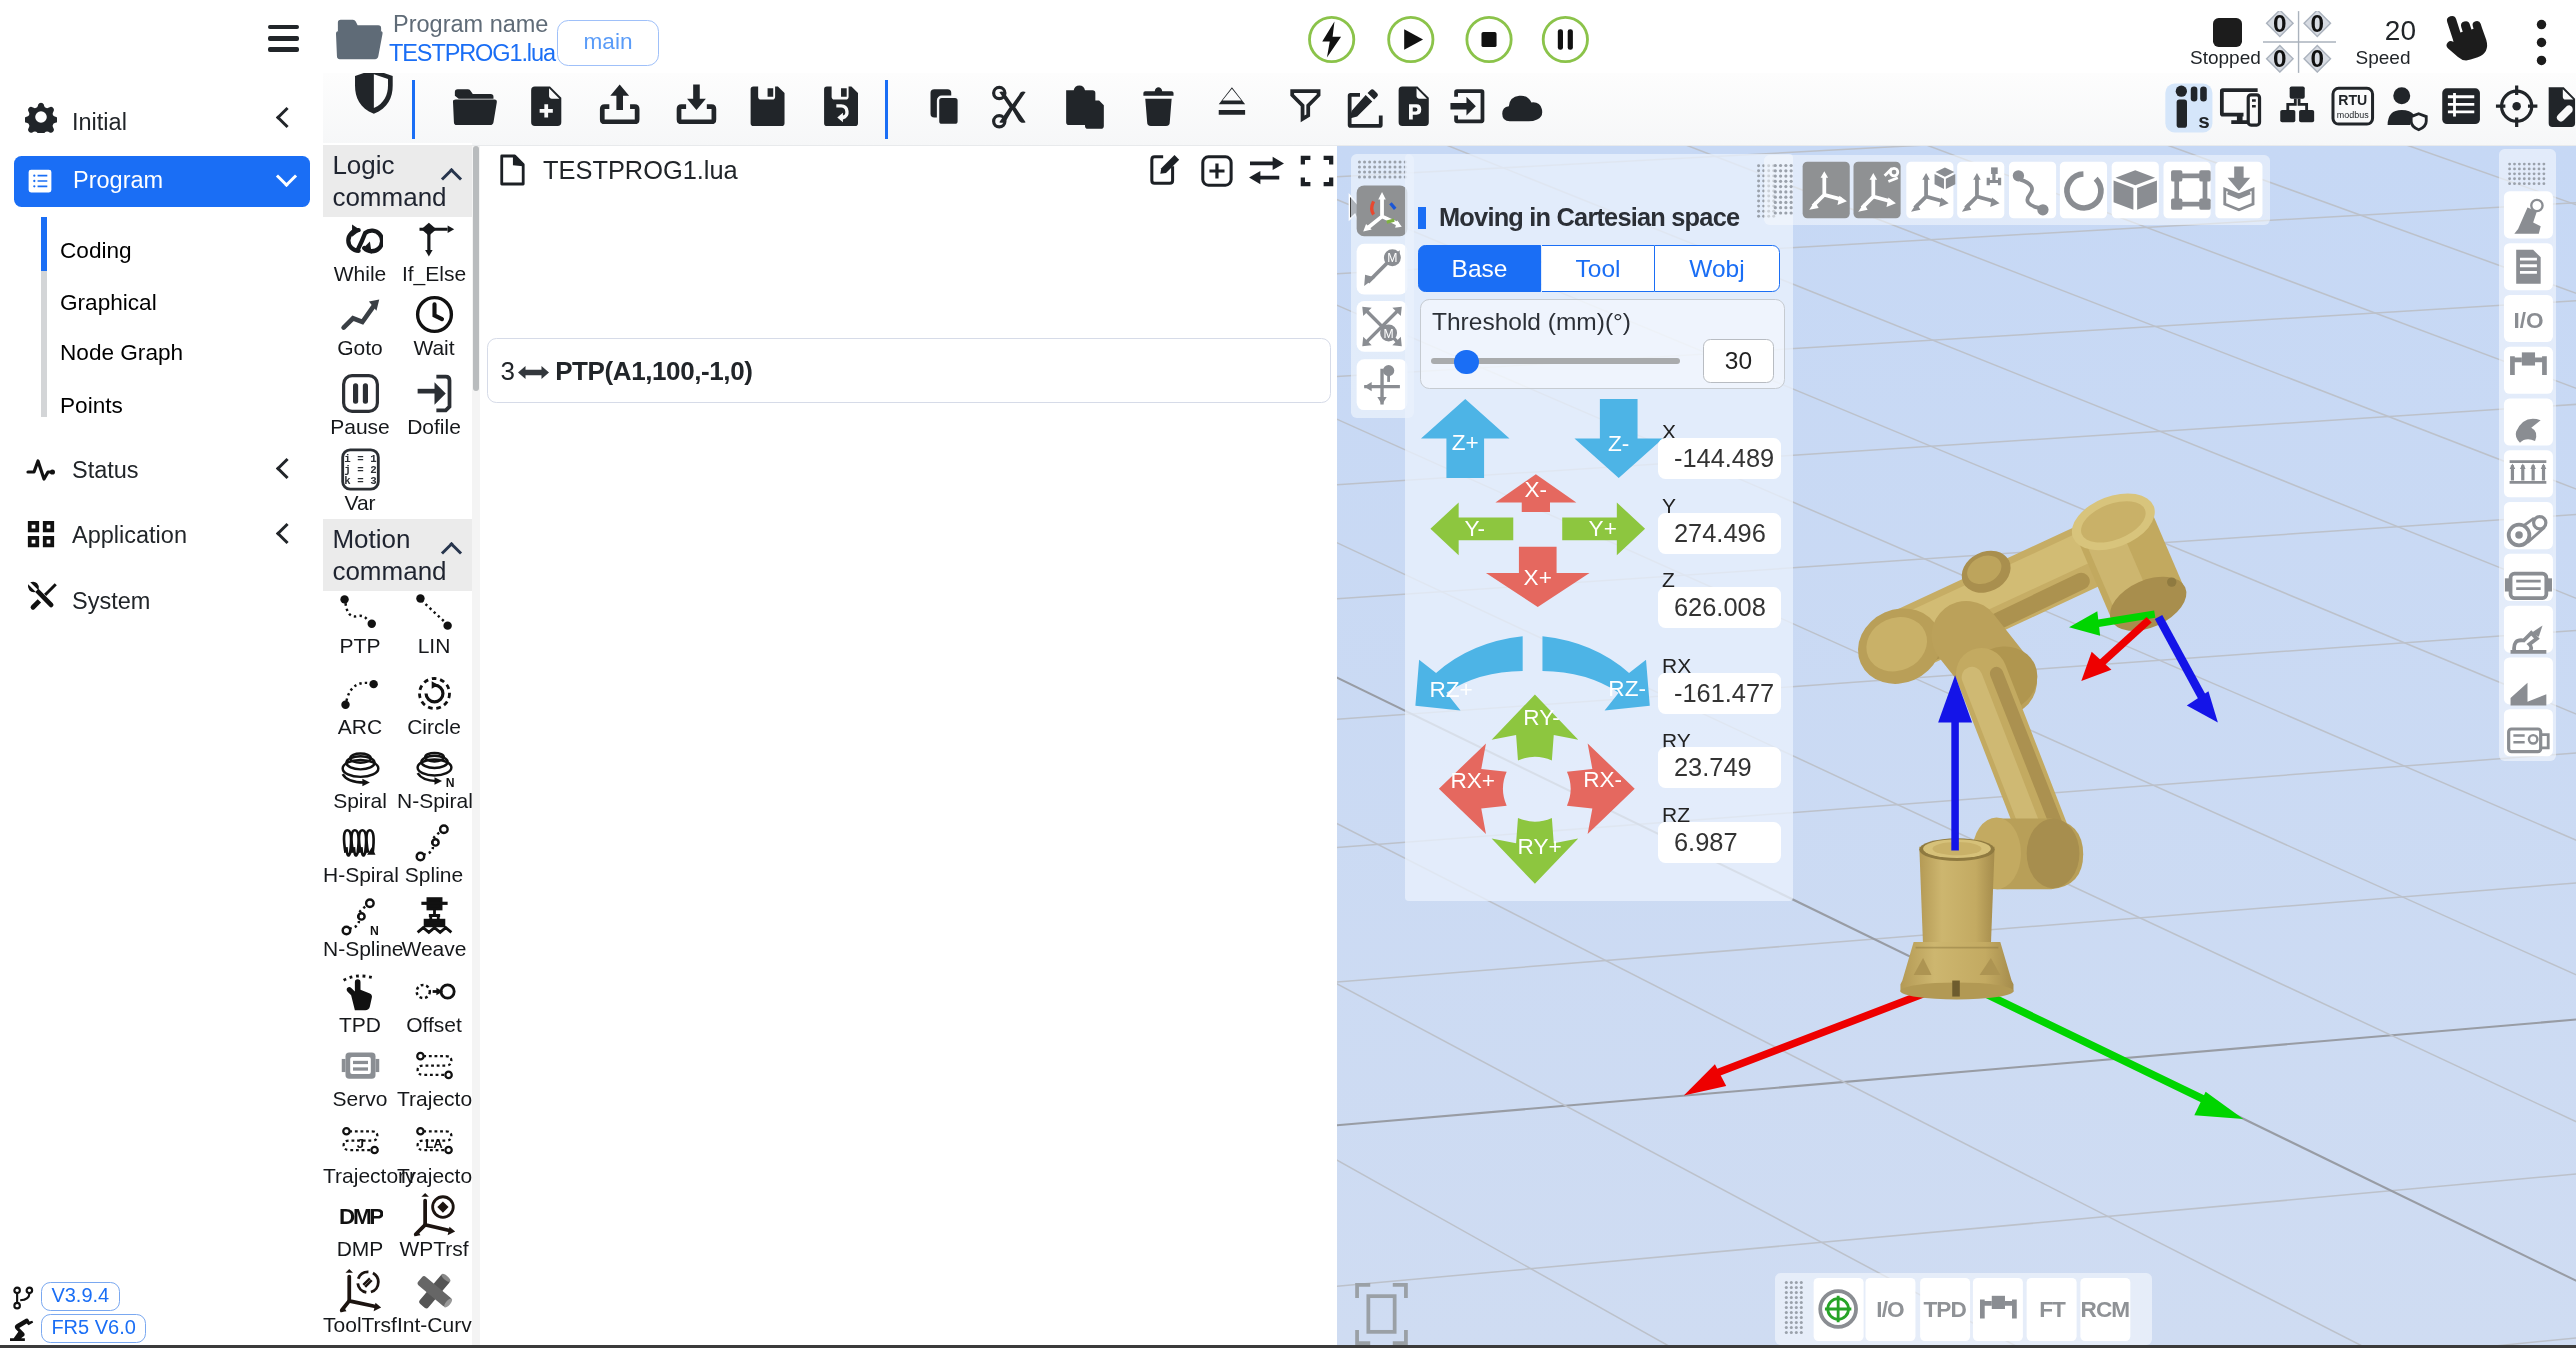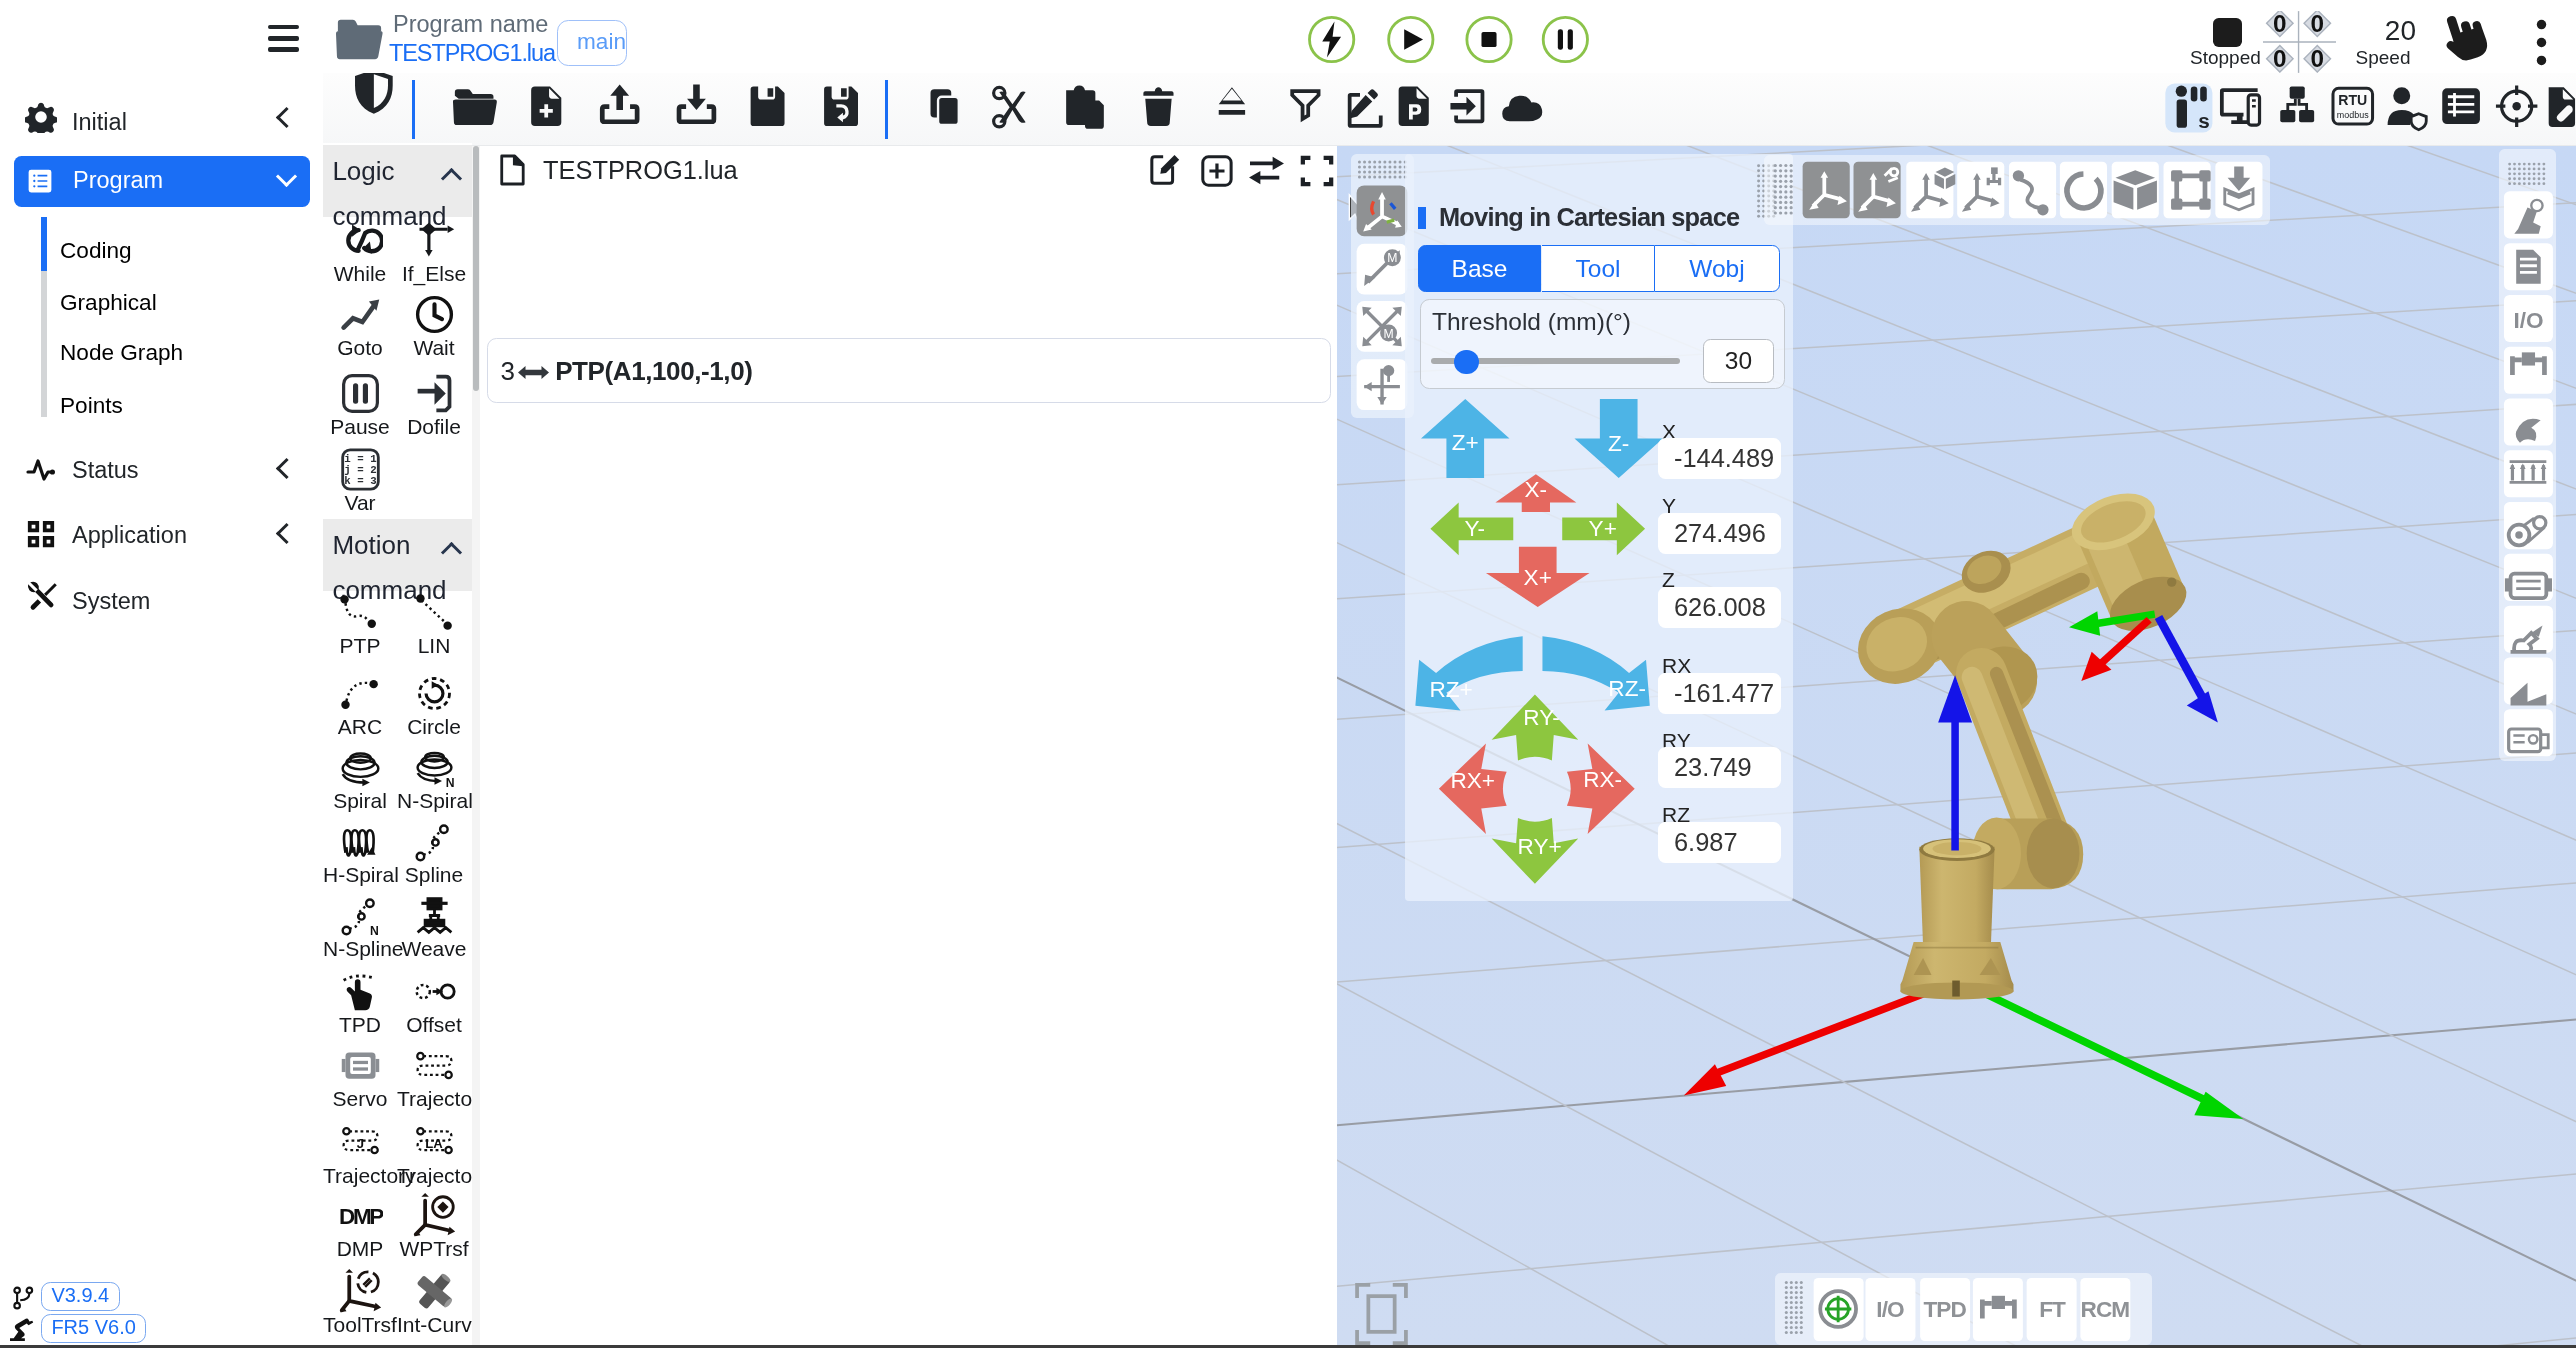--- a/index.html
+++ b/index.html
@@ -25,21 +25,21 @@
   background:#1a6ef5; border-radius:7.5px; color:#fff; font-size:23.5px; }
 .sub { position:absolute; left:60px; width:207px; font-size:22.6px; color:#000000; }
 #subtrack { position:absolute; left:41px; top:144px; width:5.7px; height:200px; background:#d3d5d7; }
 #subtrack .on { position:absolute; left:0; top:0; width:5.7px; height:54px; background:#1a6ef5; }
 .chev-l { position:absolute; width:15px; height:15px; border-left:3.8px solid #212529; border-bottom:3.8px solid #212529; transform:rotate(45deg); }
 
 .vbadge { position:absolute; border:1.9px solid #7aa8f0; border-radius:9.4px; color:#1a6ef5;
   font-size:20px; padding:0.9px 9.4px 2.8px; background:#fff; }
 
 .phead { position:absolute; left:0; width:149px; height:72px; background:#ebebeb;
-  color:#1f2430; font-size:26px; line-height:45px; padding:3.8px 0 0 9.4px; }
+  color:#1f2430; font-size:26px; line-height:32px; padding:3.8px 0 0 9.4px; }
 .phead .up { position:absolute; right:13px; top:26px; width:15px; height:15px;
   border-left:3.8px solid #27354d; border-top:3.8px solid #27354d; transform:rotate(45deg); }
 .pitem { position:absolute; width:74px; text-align:center; color:#16181b; font-size:21px; white-space:nowrap; }
 .pitem svg { display:block; margin:0 auto; }
 .codebox { position:absolute; left:6.6px; width:844px; height:65px; background:#fff;
   border:0.9px solid #d6dbe8; border-radius:9.4px; }
 .codebox .t { position:absolute; left:13px; top:17px; font-size:26px; letter-spacing:-0.4px; color:#212529; }
 .codebox b { font-weight:bold; }
 
 .ovl { position:absolute; background:rgba(235,243,252,0.72); border-radius:5.7px; }
@@ -61,21 +61,21 @@
     <div class="abs" style="left:268px;top:24.5px;width:31px;height:4.7px;background:#212529;border-radius:1.9px"></div>
     <div class="abs" style="left:268px;top:36px;width:31px;height:4.7px;background:#212529;border-radius:1.9px"></div>
     <div class="abs" style="left:268px;top:47px;width:31px;height:4.7px;background:#212529;border-radius:1.9px"></div>
 
     <svg class="abs" style="left:332px;top:15px" width="55" height="47" viewBox="0 0 58 50">
       <path d="M6 14 L6 8 Q6 5 9 5 L22 5 Q24 5 25 7 L27 11 L49 11 Q52 11 52 14 L52 17 L6 17 Z" fill="#5f6b77"></path>
       <path d="M4 20 Q4 17 7 17 L51 17 Q54 17 53.5 20 L49 44 Q48.5 47 45.5 47 L8 47 Q5 47 5 44 Z" fill="#5f6b77"></path>
     </svg>
     <div class="abs" style="left:393px;top:11.3px;font-size:23.5px;color:#5f6b77">Program name</div>
     <div class="abs" style="left:389px;top:40px;font-size:23.5px;letter-spacing:-1.1px;color:#1a6ef5">TESTPROG1.lua</div>
-    <div class="abs" style="left:557px;top:20px;width:70px;height:46px;border:1.9px solid #9fc0f9;border-radius:11.3px;color:#5a9cf8;font-size:22.6px;text-align:right;line-height:42px">main</div>
+    <div class="abs" style="left:557px;top:20px;width:102px;height:46px;border:1.9px solid #9fc0f9;border-radius:11.3px;color:#5a9cf8;font-size:22.6px;text-align:center;line-height:42px">main</div>
 
     <svg class="abs" style="left:1307px;top:15px" width="283" height="49" viewBox="0 0 300 52">
       <circle cx="26" cy="26" r="23.5" fill="none" stroke="#8bc34a" stroke-width="3"></circle>
       <path d="M29 7 L16 28 L24 28 L21 45 L36 23 L27 23 Z" fill="#111"></path>
       <circle cx="110" cy="26" r="23.5" fill="none" stroke="#8bc34a" stroke-width="3"></circle>
       <path d="M103 15 L123 26 L103 37 Z" fill="#111"></path>
       <circle cx="193" cy="26" r="23.5" fill="none" stroke="#8bc34a" stroke-width="3"></circle>
       <rect x="185" y="18" width="16" height="16" rx="2" fill="#111"></rect>
       <circle cx="274" cy="26" r="23.5" fill="none" stroke="#8bc34a" stroke-width="3"></circle>
       <rect x="266" y="15" width="5.5" height="22" rx="2.5" fill="#111"></rect>

